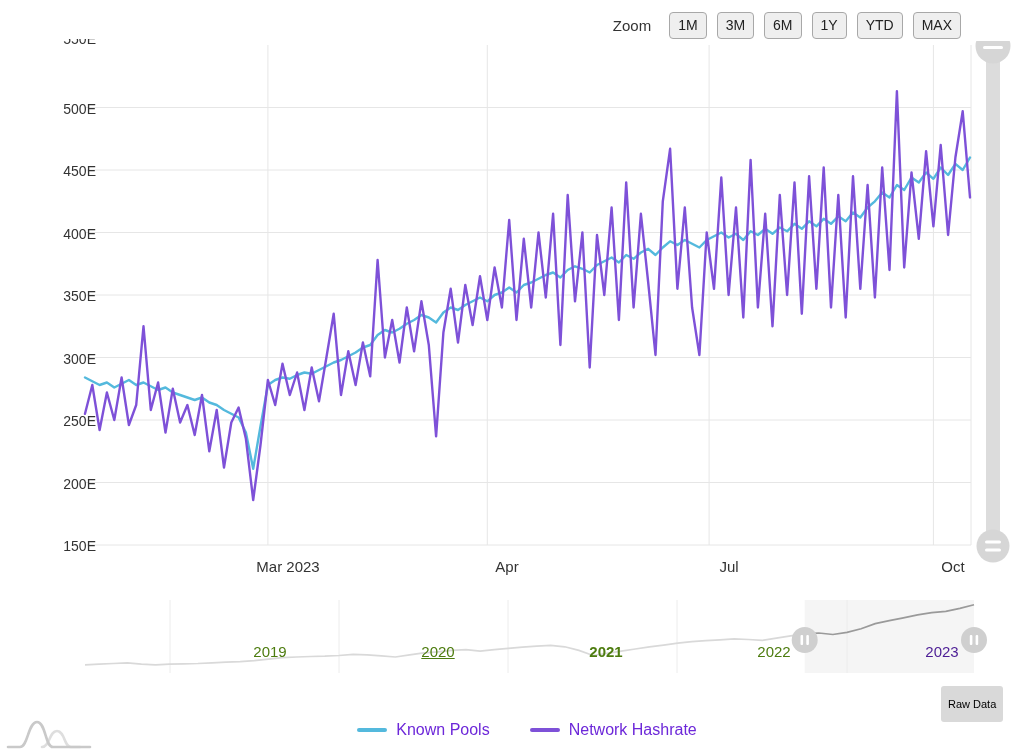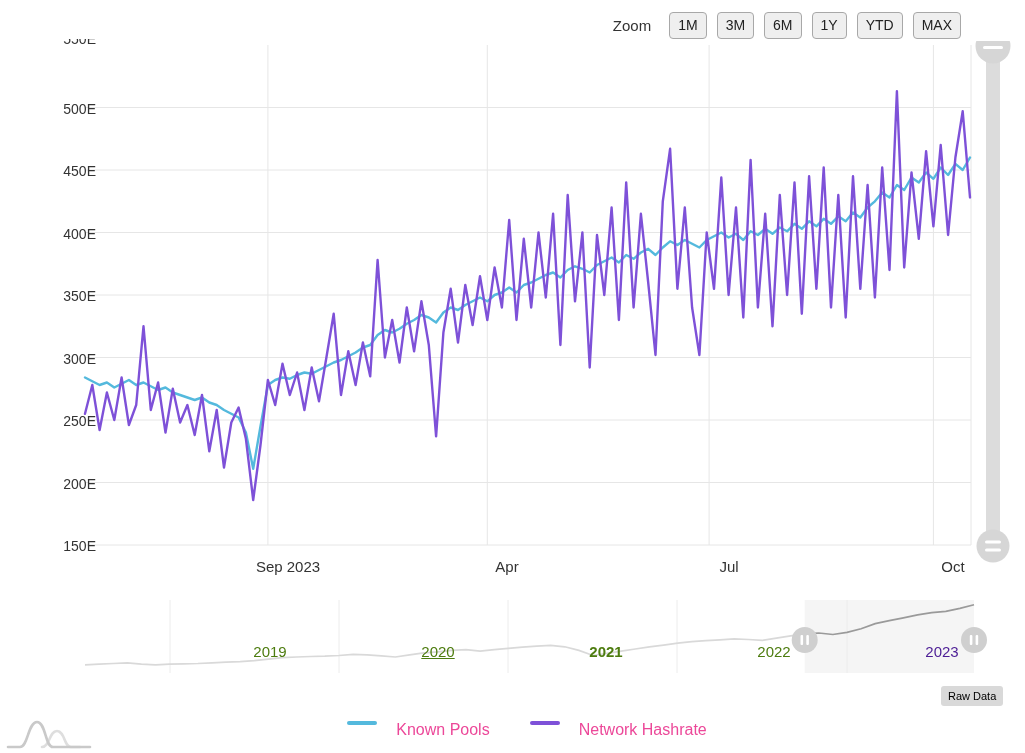--- a/index.html
+++ b/index.html
@@ -19,26 +19,26 @@
   
   #vector-layer{position:absolute;left:0;top:0;z-index:1;}
   #labels-layer{position:absolute;left:0;top:1px;width:933px;height:753px;z-index:3;pointer-events:none;margin-left:20px;}
   .tick-label{position:absolute;color:#333;font-size:14px;line-height:16px;}
   .y-tick{width:46px;text-align:right;}
   .x-tick{width:90px;text-align:center;font-size:15px;}
   .year-label{position:absolute;font-size:15px;color:#4d7c0f;width:64px;text-align:center;top:642px;}
   .year-label.active{color:#4c1d95;}
   
   .legend{position:absolute;left:27px;top:721px;width:1000px;display:flex;justify-content:center;gap:40px;z-index:5;}
-  .legend-item{display:flex;gap:19px;font-size:16px;color:#ec4899;cursor:pointer;}
+  .legend-item{display:flex;align-items:center;gap:9px;font-size:16px;color:#6d28d9;cursor:pointer;}
   .swatch{width:30px;height:3.5px;border-radius:2px;display:inline-block;background:#999;}
   
   .raw-data{
     position:absolute;left:941px;top:686px;z-index:5;background:#d9d9d9;border:0;
-    border-radius:3px;font-family:inherit;font-size:11px;color:#000;padding:4px 7px;cursor:pointer;
+    border-radius:3px;font-family:inherit;font-size:11px;color:#000;padding:12px 7px;cursor:pointer;
   }
 </style>
 </head>
 <body>
 
 <svg id="vector-layer" width="1025" height="753" viewBox="0 0 1025 753" xmlns="http://www.w3.org/2000/svg">
     <line x1="85" y1="107.5" x2="971" y2="107.5" stroke="#e6e6e6" stroke-width="1"></line>
     <line x1="85" y1="170.0" x2="971" y2="170.0" stroke="#e6e6e6" stroke-width="1"></line>
     <line x1="85" y1="232.5" x2="971" y2="232.5" stroke="#e6e6e6" stroke-width="1"></line>
     <line x1="85" y1="295.0" x2="971" y2="295.0" stroke="#e6e6e6" stroke-width="1"></line>
@@ -85,21 +85,21 @@
       <div class="tick-label y-tick" style="position: absolute; top: -8px; right: 0px;">550E</div>
     </div>
     <div class="tick-label y-tick" style="left: 30px; top: 100px;">500E</div>
     <div class="tick-label y-tick" style="left: 30px; top: 162px;">450E</div>
     <div class="tick-label y-tick" style="left: 30px; top: 225px;">400E</div>
     <div class="tick-label y-tick" style="left: 30px; top: 287px;">350E</div>
     <div class="tick-label y-tick" style="left: 30px; top: 350px;">300E</div>
     <div class="tick-label y-tick" style="left: 30px; top: 412px;">250E</div>
     <div class="tick-label y-tick" style="left: 30px; top: 475px;">200E</div>
     <div class="tick-label y-tick" style="left: 30px; top: 537px;">150E</div>
-    <div class="tick-label x-tick" style="left: 223px; top: 558px;">Sep 2023</div>
+    <div class="tick-label x-tick" style="left: 223px; top: 558px;">Mar 2023</div>
     <div class="tick-label x-tick" style="left: 442px; top: 558px;">Apr</div>
     <div class="tick-label x-tick" style="left: 664px; top: 558px;">Jul</div>
     <div class="tick-label x-tick" style="left: 888px; top: 558px;">Oct</div>
     <div class="year-label" style="left: 218px;">2019</div>
     <div class="year-label" style="left: 386px; text-decoration: underline;">2020</div>
     <div class="year-label" style="left: 554px; font-weight: bold;">2021</div>
     <div class="year-label" style="left: 722px;">2022</div>
     <div class="year-label active" style="left: 890px;">2023</div>
   </div>
 

